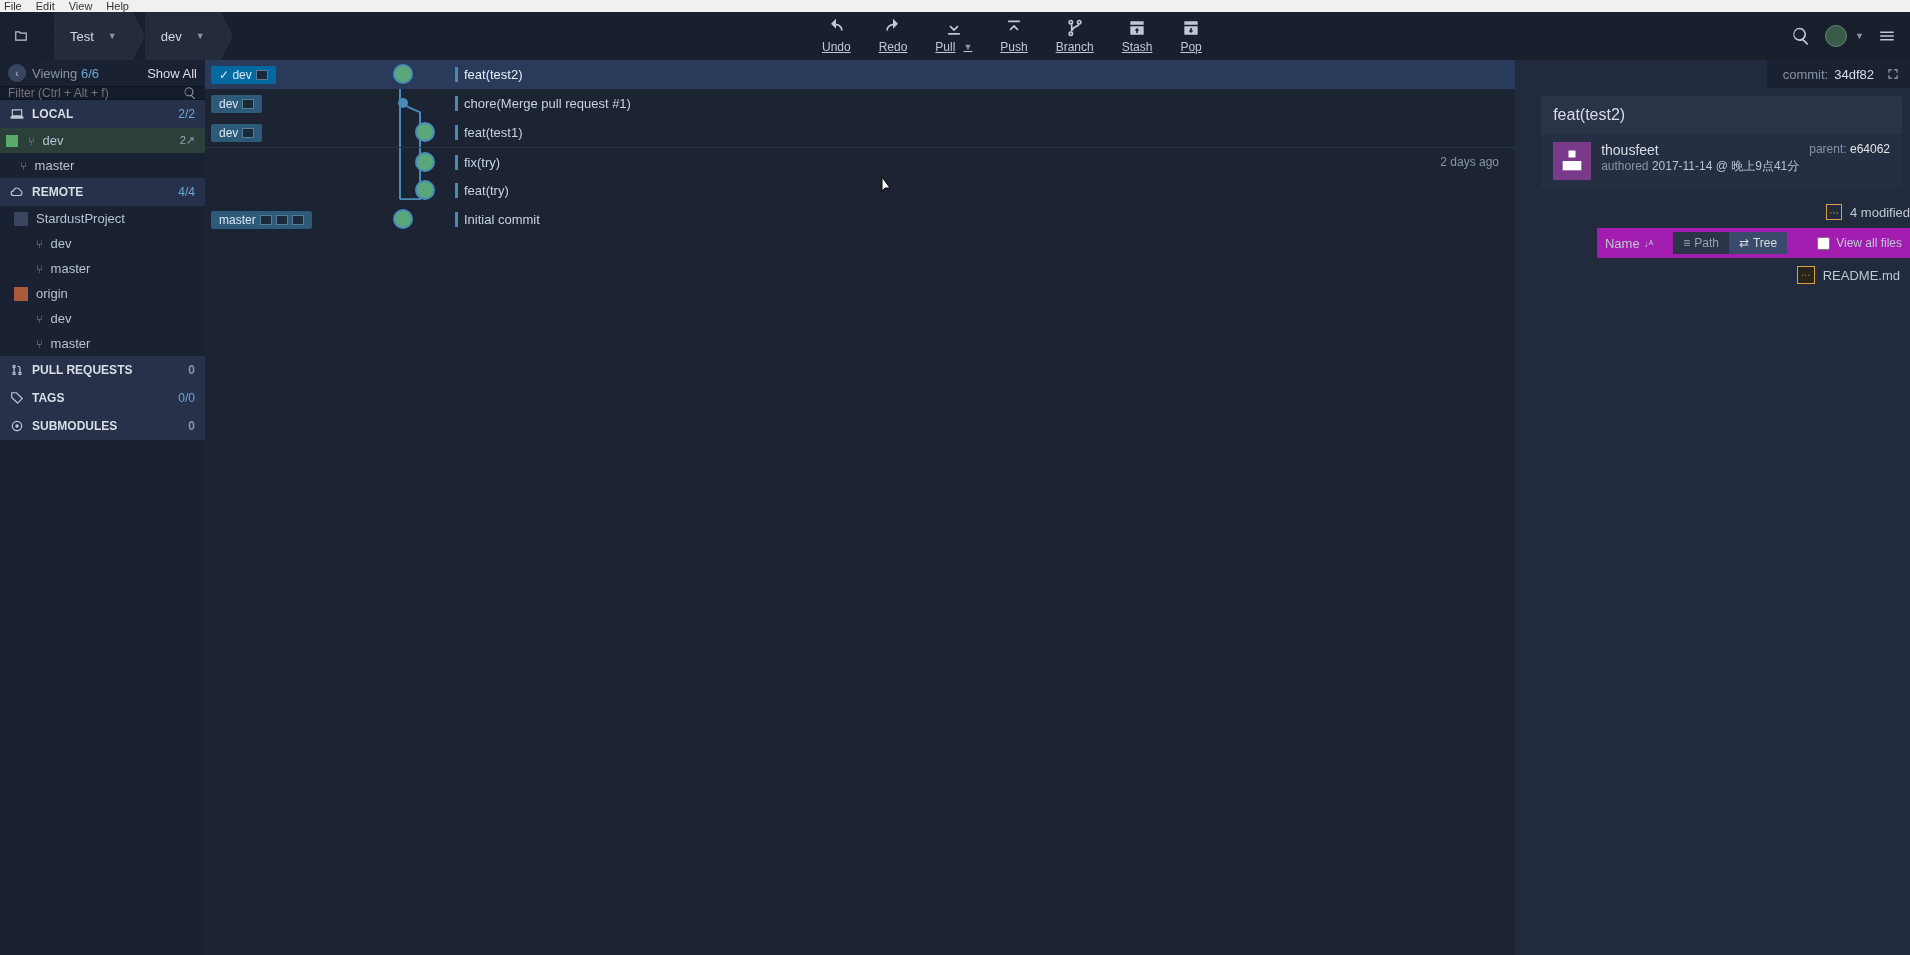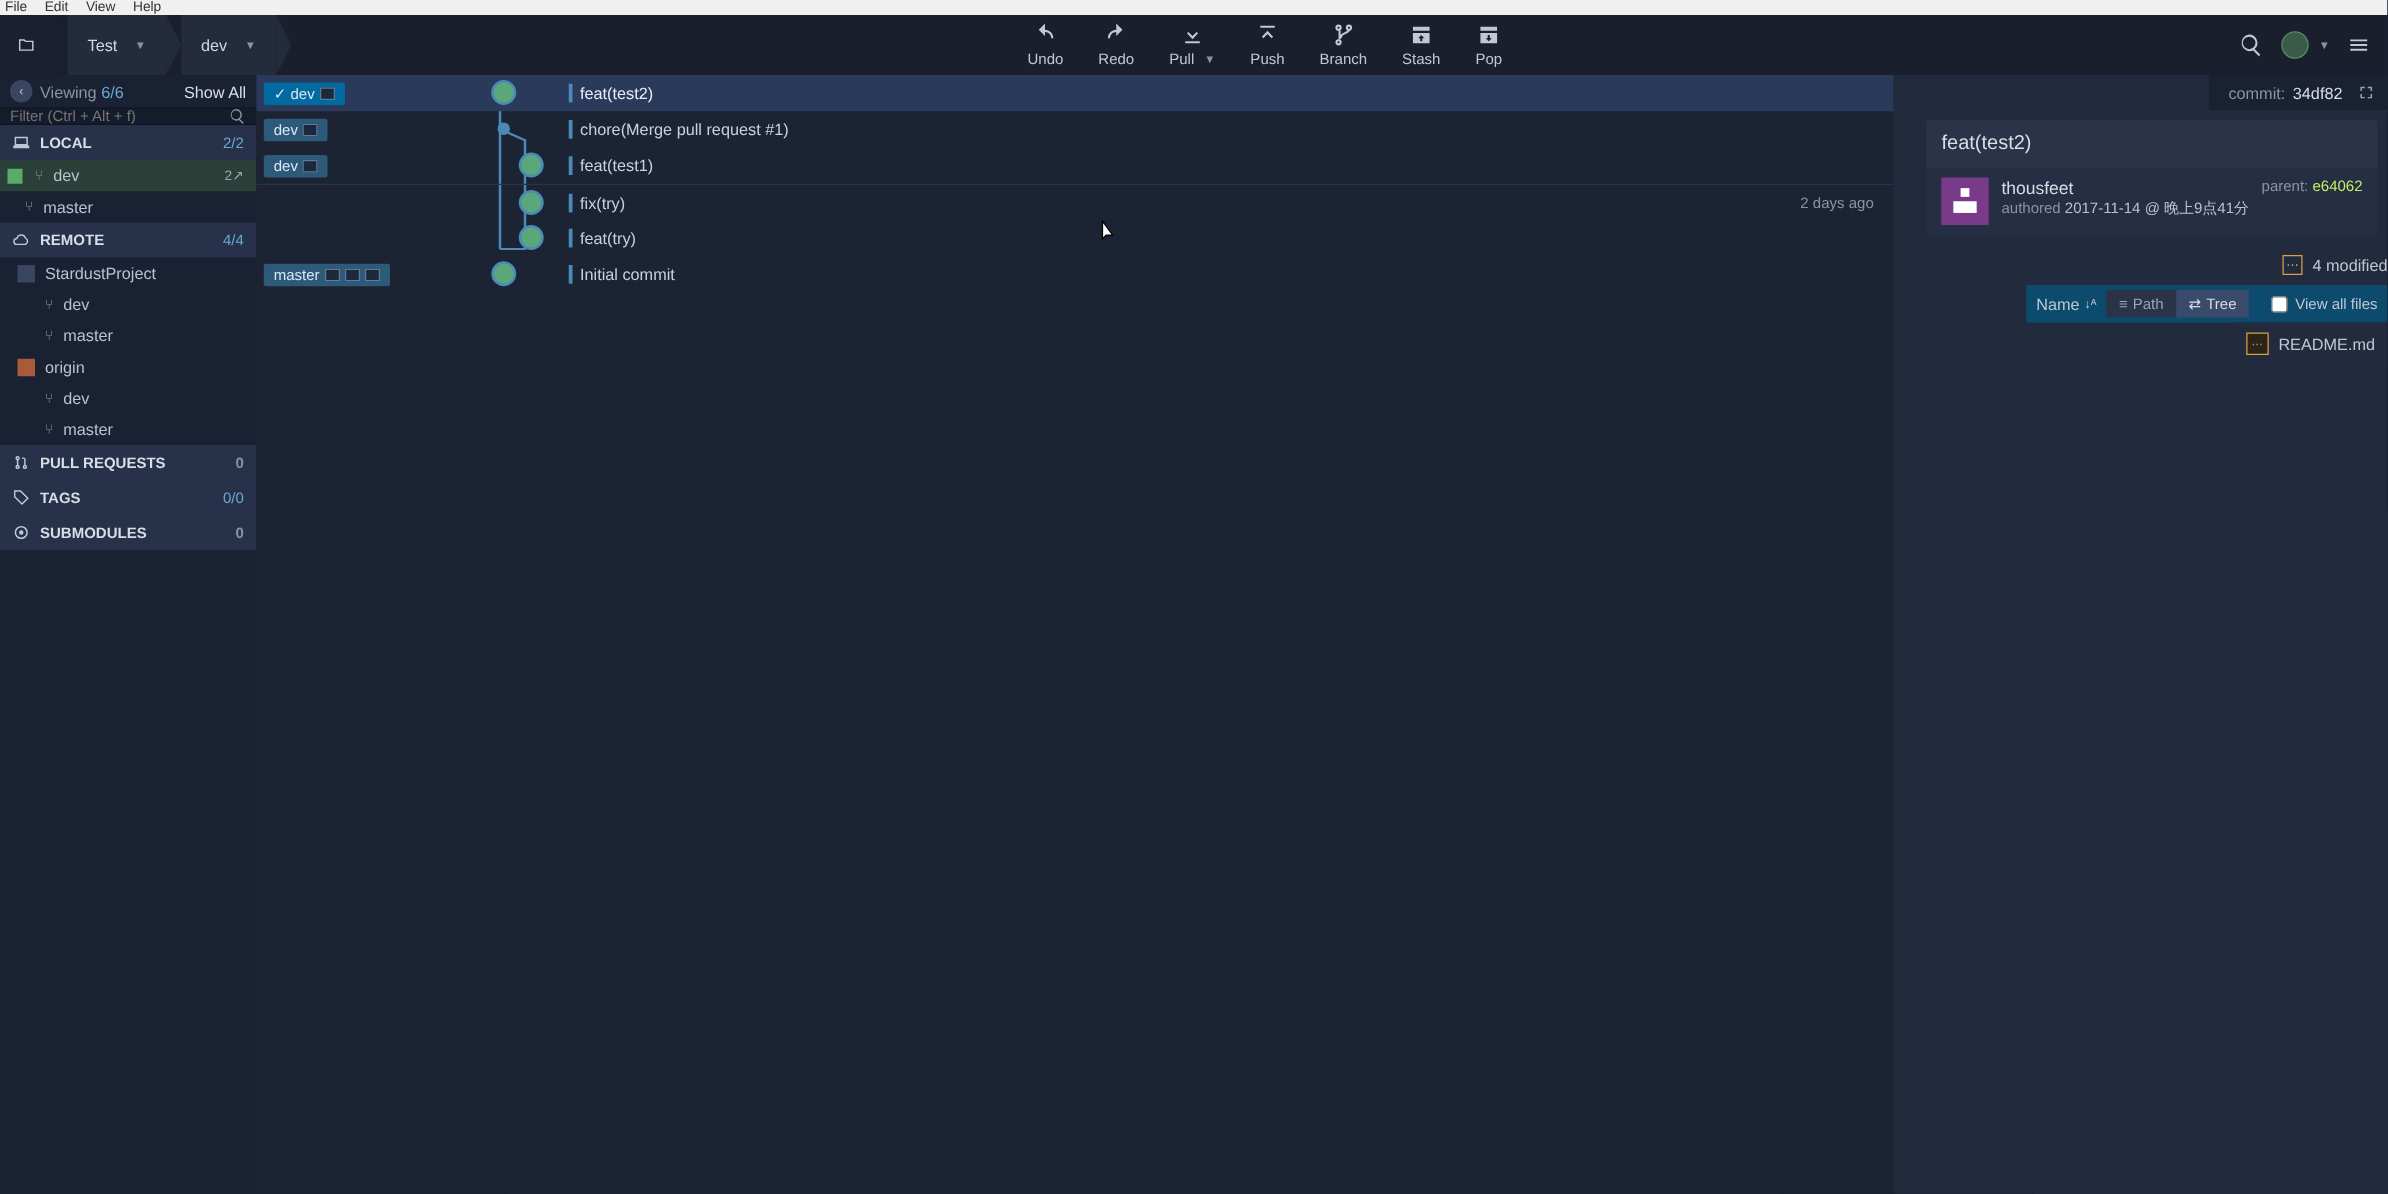--- a/index.html
+++ b/index.html
@@ -11,21 +11,21 @@
 
 
 .toolbar { height: 48px; background: #1a1f2e; display: flex; align-items: center; }
 .breadcrumb { display: flex; align-items: center; height: 100%; }
 .bc-item { height: 100%; display: flex; align-items: center; padding: 0 16px; background: #242b3d; color: #d0d8e4; position: relative; gap: 10px; }
 .bc-item.folder { background: #1a2030; padding: 0 14px; }
 .bc-arrow { width: 0; height: 0; border-top: 24px solid transparent; border-bottom: 24px solid transparent; border-left: 12px solid #242b3d; }
 .bc-arrow.folder { border-left-color: #1a2030; }
 .dropdown-caret { font-size: 9px; color: #8a94a6; margin-left: 4px; }
 .tb-center { flex: 1; display: flex; justify-content: center; gap: 28px; }
-.tb-btn { display: flex; flex-direction: column; align-items: center; gap: 2px; color: #c0c8d4; cursor: pointer; font-size: 12px; }
+.tb-btn { display: flex; flex-direction: column; align-items: center; gap: 2px; color: #c0c8d4; cursor: pointer; font-size: 12px; text-decoration: underline; }
 .tb-btn svg { width: 20px; height: 20px; fill: #c0c8d4; }
 .tb-right { display: flex; align-items: center; gap: 14px; padding-right: 14px; }
 .tb-right svg { width: 18px; height: 18px; fill: #c0c8d4; }
 
 
 .main { display: flex; height: calc(100% - 60px); }
 
 
 .left { width: 205px; background: #1a2132; display: flex; flex-direction: column; }
 .left-header { height: 26px; display: flex; align-items: center; padding: 0 8px; gap: 6px; background: #1a2132; }
@@ -68,24 +68,24 @@
 .commit-id-bar .val { color: #d8dde6; }
 .detail-card { margin: 8px; background: #2a3348; border-radius: 3px; }
 .detail-title { padding: 10px 12px; color: #d8dde6; font-size: 16px; }
 .detail-body { padding: 8px 12px; display: flex; gap: 10px; background: #252e42; }
 .avatar-big { width: 38px; height: 38px; background: #7a3a8a; display: flex; align-items: center; justify-content: center; }
 .author-info { flex: 1; }
 .author-name { color: #d8dde6; font-size: 14px; }
 .author-date { color: #8a94a6; font-size: 12px; }
 .author-date b { color: #b8c2d4; font-weight: normal; }
 .parent-info { text-align: right; font-size: 12px; color: #8a94a6; }
-.parent-info b { color: #bef264; font-weight: normal; }
+.parent-info b { color: #e5e5e5; font-weight: normal; }
 .detail-mod { padding: 8px 0 8px 8px; display: flex; align-items: center; gap: 8px; }
 .mod-ico { width: 16px; height: 16px; border: 1px solid #d8a048; display: flex; align-items: center; justify-content: center; font-size: 10px; color: #d8a048; }
-.file-toolbar { display: flex; align-items: center; padding: 4px 8px; gap: 8px; background: #0c4a6e; }
+.file-toolbar { display: flex; align-items: center; padding: 4px 8px; gap: 20px; background: #a21caf; }
 .file-toolbar .name-sort { color: #c0c8d4; display: flex; align-items: center; gap: 4px; }
 .segmented { margin-left: auto; display: flex; }
 .seg-btn { padding: 4px 10px; background: #2a3348; color: #9aa4b6; cursor: pointer; display: flex; align-items: center; gap: 4px; font-size: 12px; }
 .seg-btn.active { background: #3a4a6a; color: #d8dde6; }
 .view-all { display: flex; align-items: center; gap: 6px; margin-left: 10px; color: #c0c8d4; font-size: 12px; }
 .file-row { padding: 8px 10px; display: flex; align-items: center; gap: 8px; background: #222a3e; cursor: pointer; }
 .file-ico { width: 18px; height: 18px; border: 1px solid #d8a048; background: #2a2518; display: flex; align-items: center; justify-content: center; font-size: 9px; color: #d8a048; }
 
 svg.ico { width: 14px; height: 14px; fill: currentColor; }
 .cursor-img { position: absolute; width: 16px; height: 20px; pointer-events: none; }

